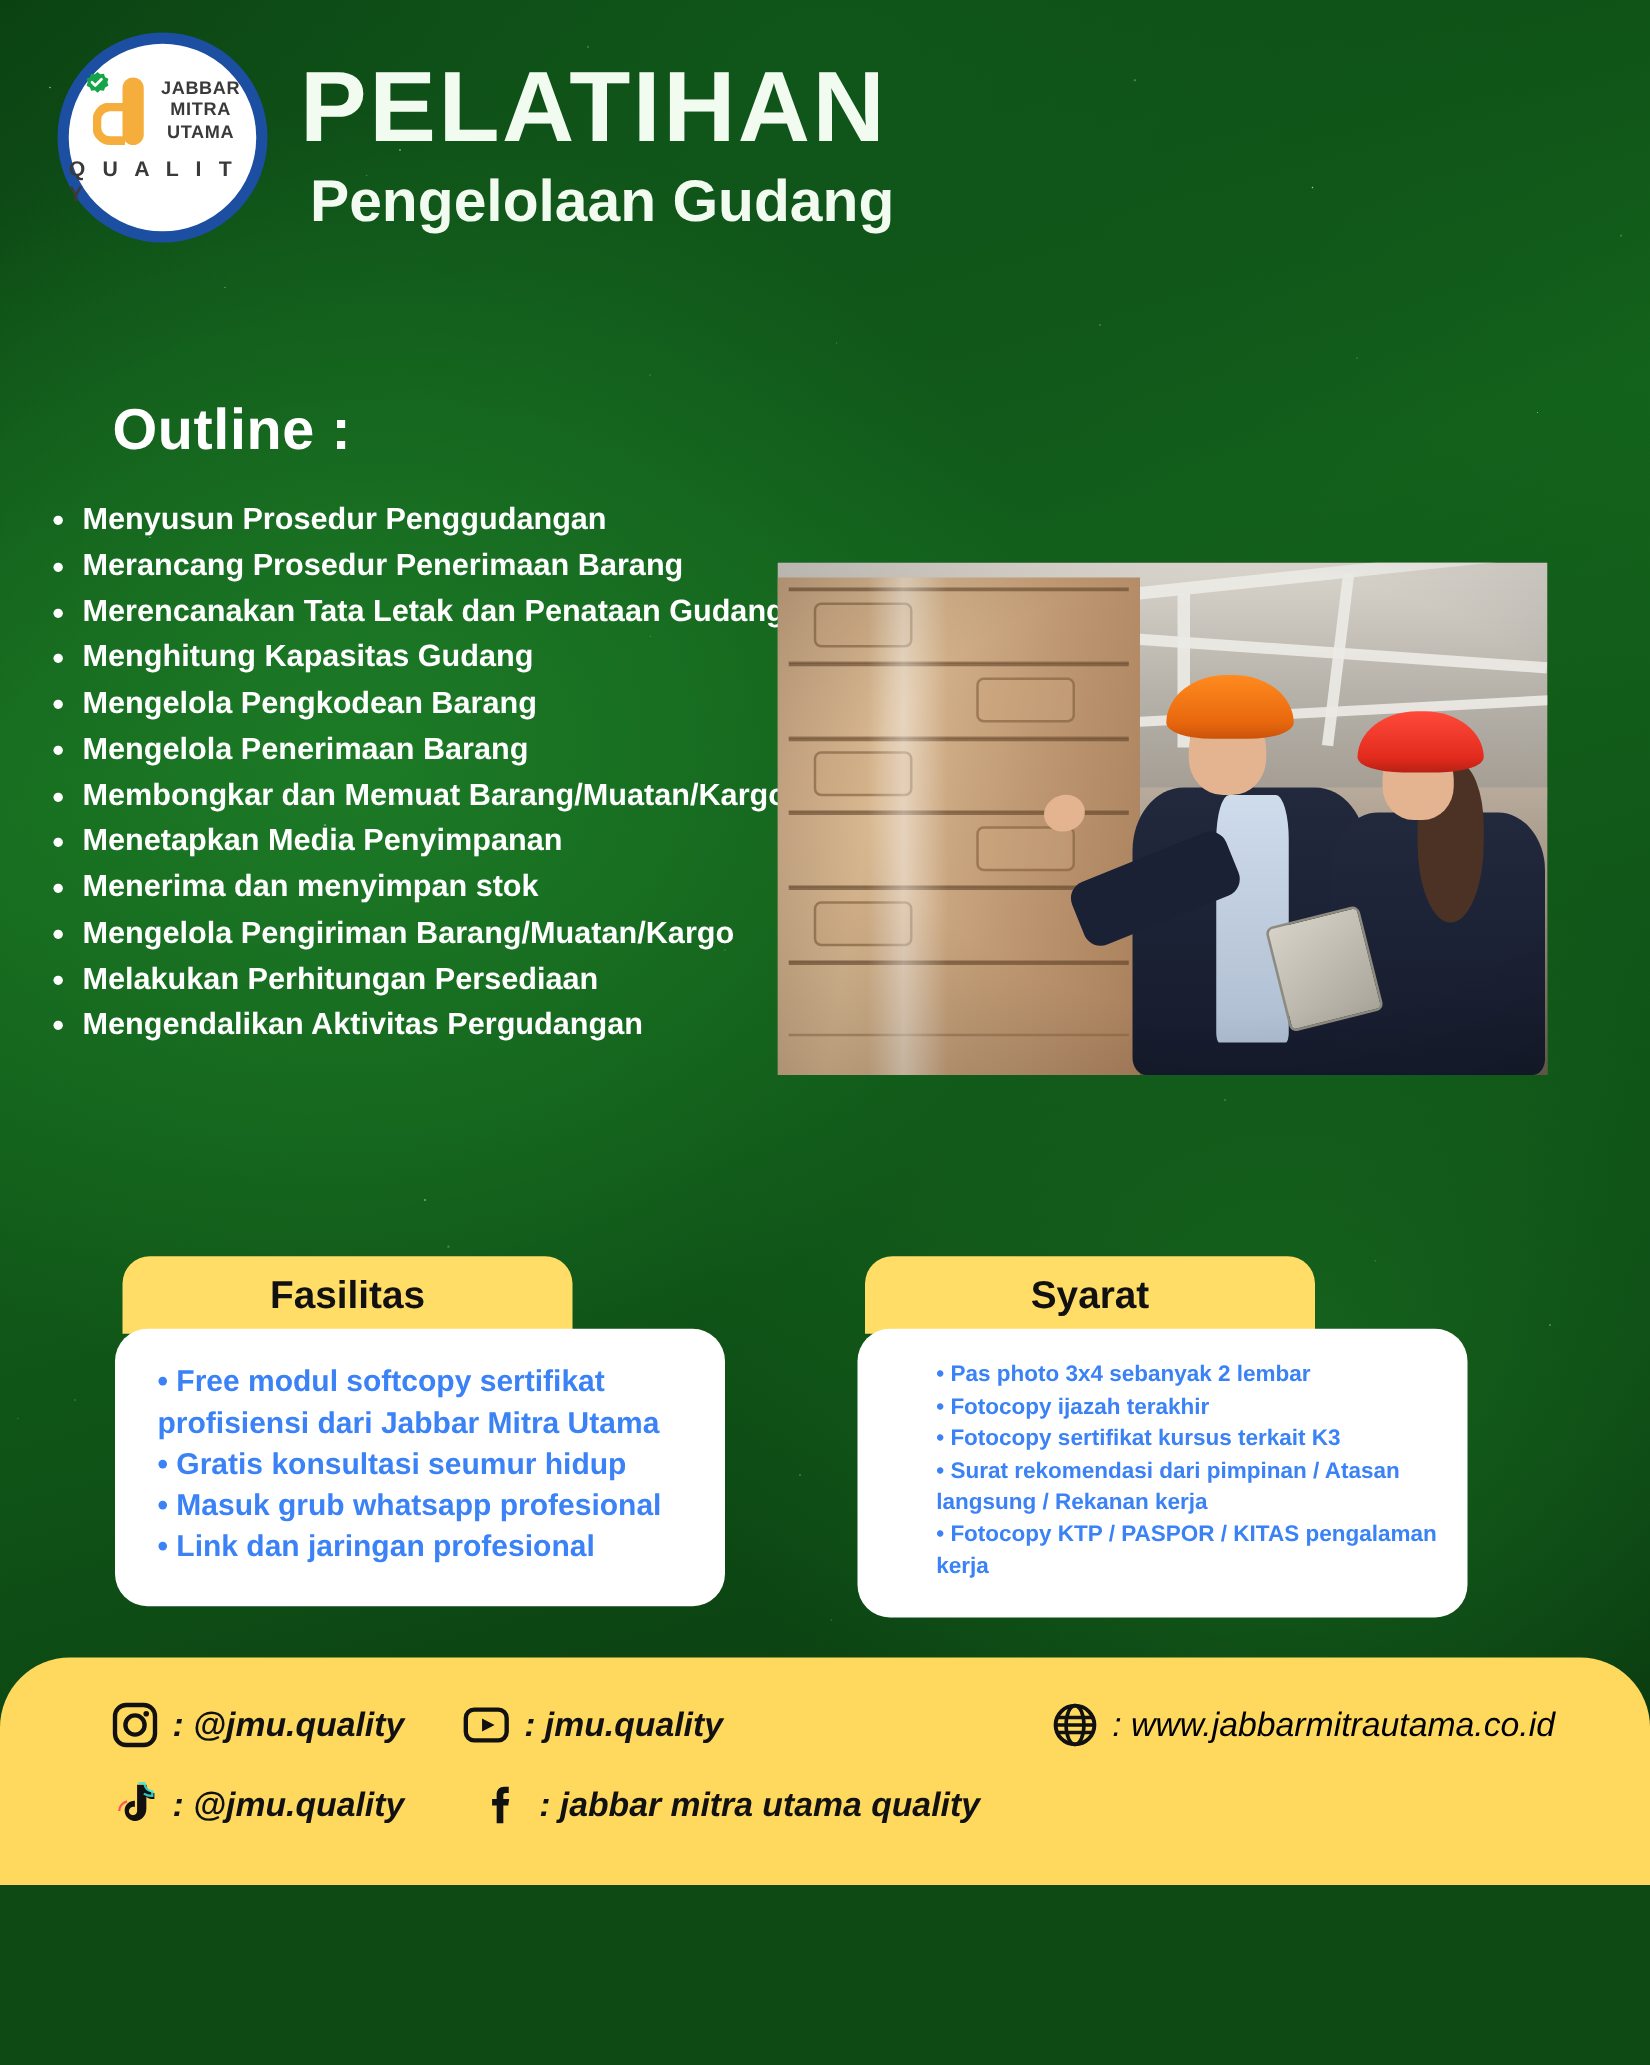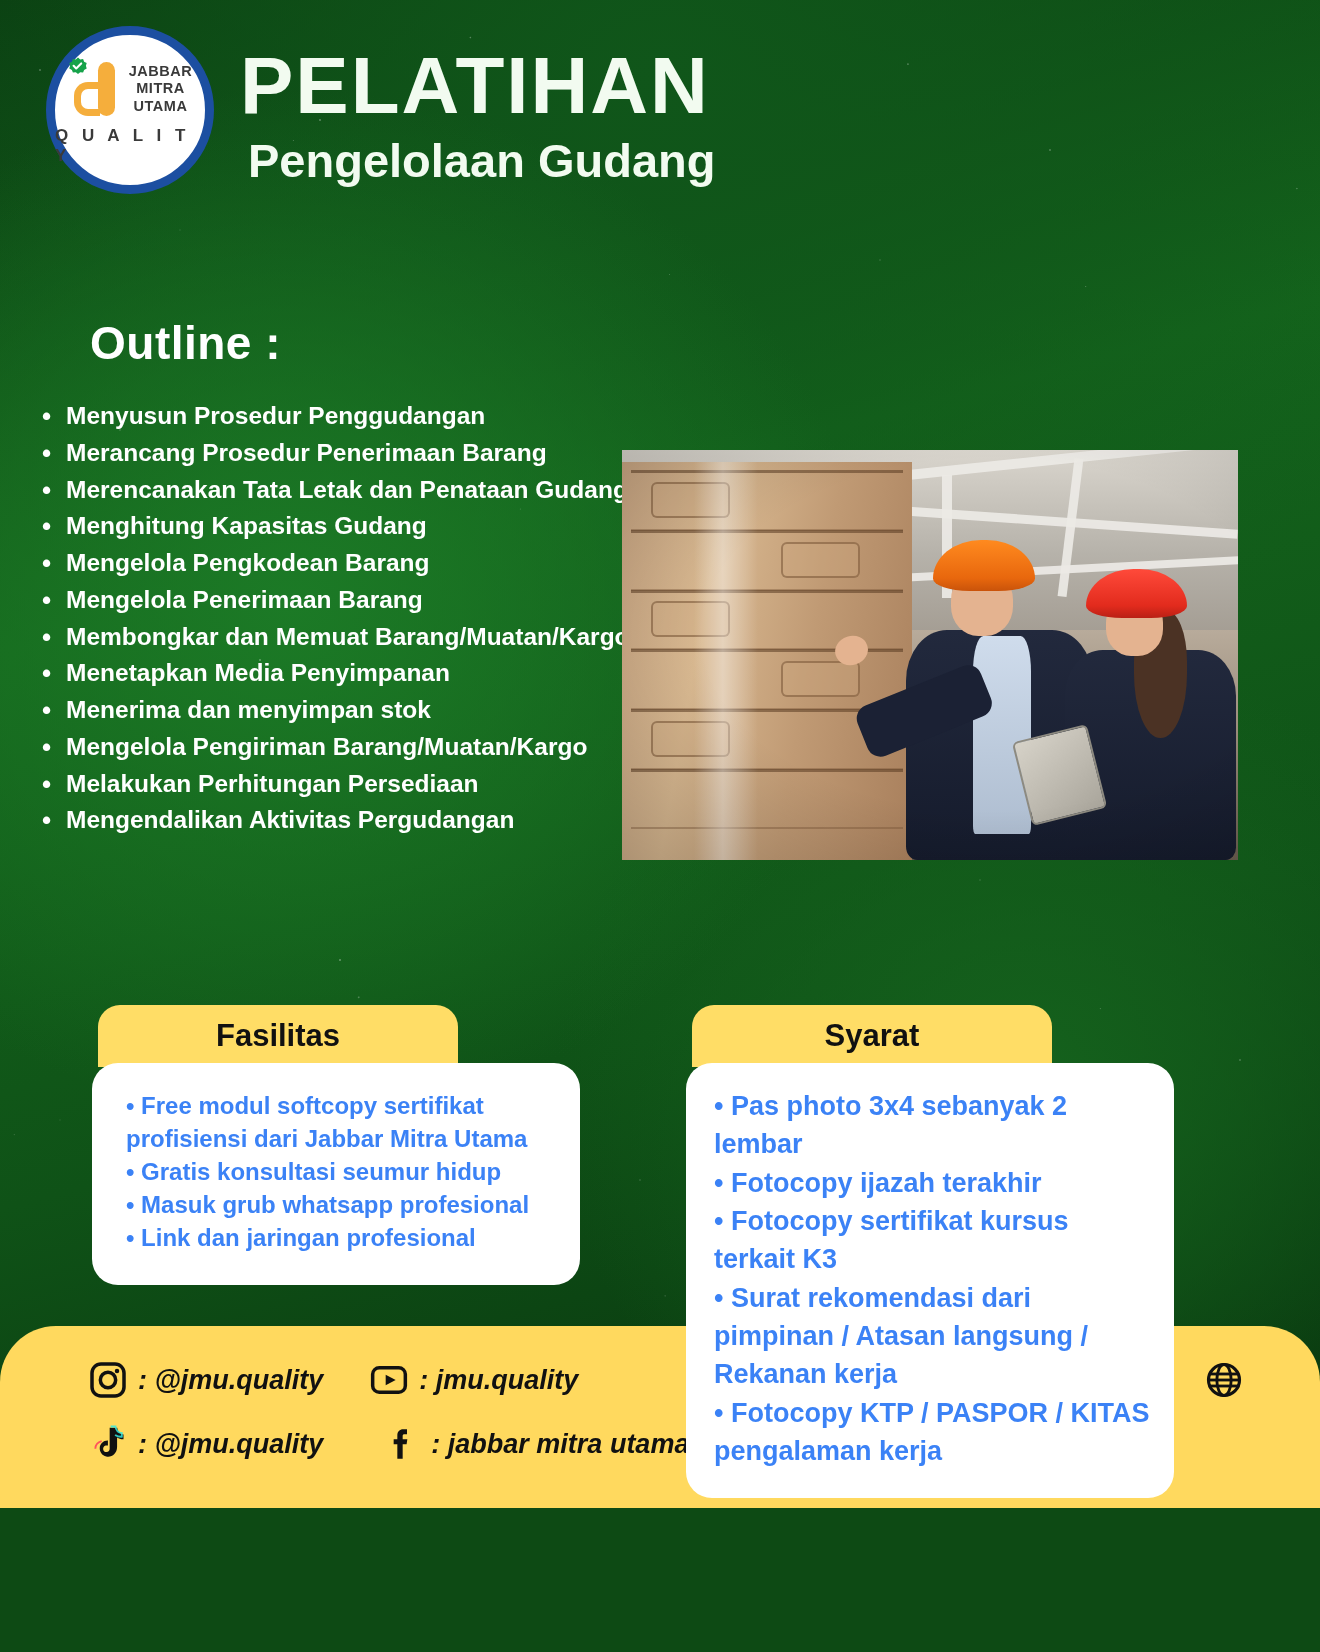--- a/index.html
+++ b/index.html
@@ -283,21 +283,21 @@
   }
 
   #fasilitas-card { left: 92px; top: 1005px; width: 488px; }
   #fasilitas-card .card-tab { width: 360px; margin-left: 6px; }
   #fasilitas-card .card-body { min-height: 220px; }
   #fasilitas-card li { font-size: 24px; line-height: 1.38; }
 
   #syarat-card { left: 686px; top: 1005px; width: 488px; }
   #syarat-card .card-tab { width: 360px; margin-left: 6px; }
   #syarat-card .card-body { min-height: 220px; padding: 24px 22px 28px 28px; }
-  #syarat-card li { font-size: 27px; line-height: 1.42; }
+  #syarat-card li { font-size: 18px; line-height: 1.42; margin-left: 35px; }
 
   
   .footer {
     position: absolute;
     left: 0; bottom: 0;
     width: 100%; height: 182px;
     background: #ffd95e;
     border-radius: 56px 56px 0 0;
     padding: 22px 0 0 0;
     box-sizing: border-box;
@@ -465,20 +465,21 @@
       </div>
 
       <div class="site-block">
         <svg class="ficon" viewBox="0 0 24 24">
           <circle cx="12" cy="12" r="9.3" fill="none" stroke="#111" stroke-width="1.9"></circle>
           <ellipse cx="12" cy="12" rx="4.3" ry="9.3" fill="none" stroke="#111" stroke-width="1.7"></ellipse>
           <line x1="2.9" y1="8.4" x2="21.1" y2="8.4" stroke="#111" stroke-width="1.7"></line>
           <line x1="2.9" y1="15.6" x2="21.1" y2="15.6" stroke="#111" stroke-width="1.7"></line>
           <line x1="2.7" y1="12" x2="21.3" y2="12" stroke="#111" stroke-width="1.7"></line>
         </svg>
+        <span class="flabel">: www.jabbarmitrautama.co.id</span>
       </div>
     </div>
 
     <div class="footer-row">
       <div class="fitem">
         <svg class="ficon" viewBox="0 0 24 24">
           <path d="M14.6 2.3h2.9c.25 2.3 1.55 3.7 3.8 3.95v2.9c-1.4.1-2.7-.3-3.85-1.05v5.6c0 4.2-3.25 6.55-6.5 5.85-2.5-.55-4.05-2.75-3.9-5.25.15-2.45 2.2-4.45 4.9-4.35v2.95c-.45-.1-.9-.1-1.35.05-1.05.3-1.7 1.35-1.45 2.45.2.95 1.1 1.6 2.1 1.45 1.05-.1 1.75-.95 1.75-2V2.3z" fill="#111"></path>
           <path d="M13.6 1.5h2.9c.25 2.3 1.55 3.7 3.8 3.95v2.2c-1.4.1-2.9-.35-4.05-1.1" fill="none" stroke="#35e8e0" stroke-width="1.1" opacity=".85"></path>
           <path d="M8.2 10.3c-2.2.55-3.7 2.4-3.8 4.55" fill="none" stroke="#ff3b5c" stroke-width="1.1" opacity=".85"></path>
         </svg>

